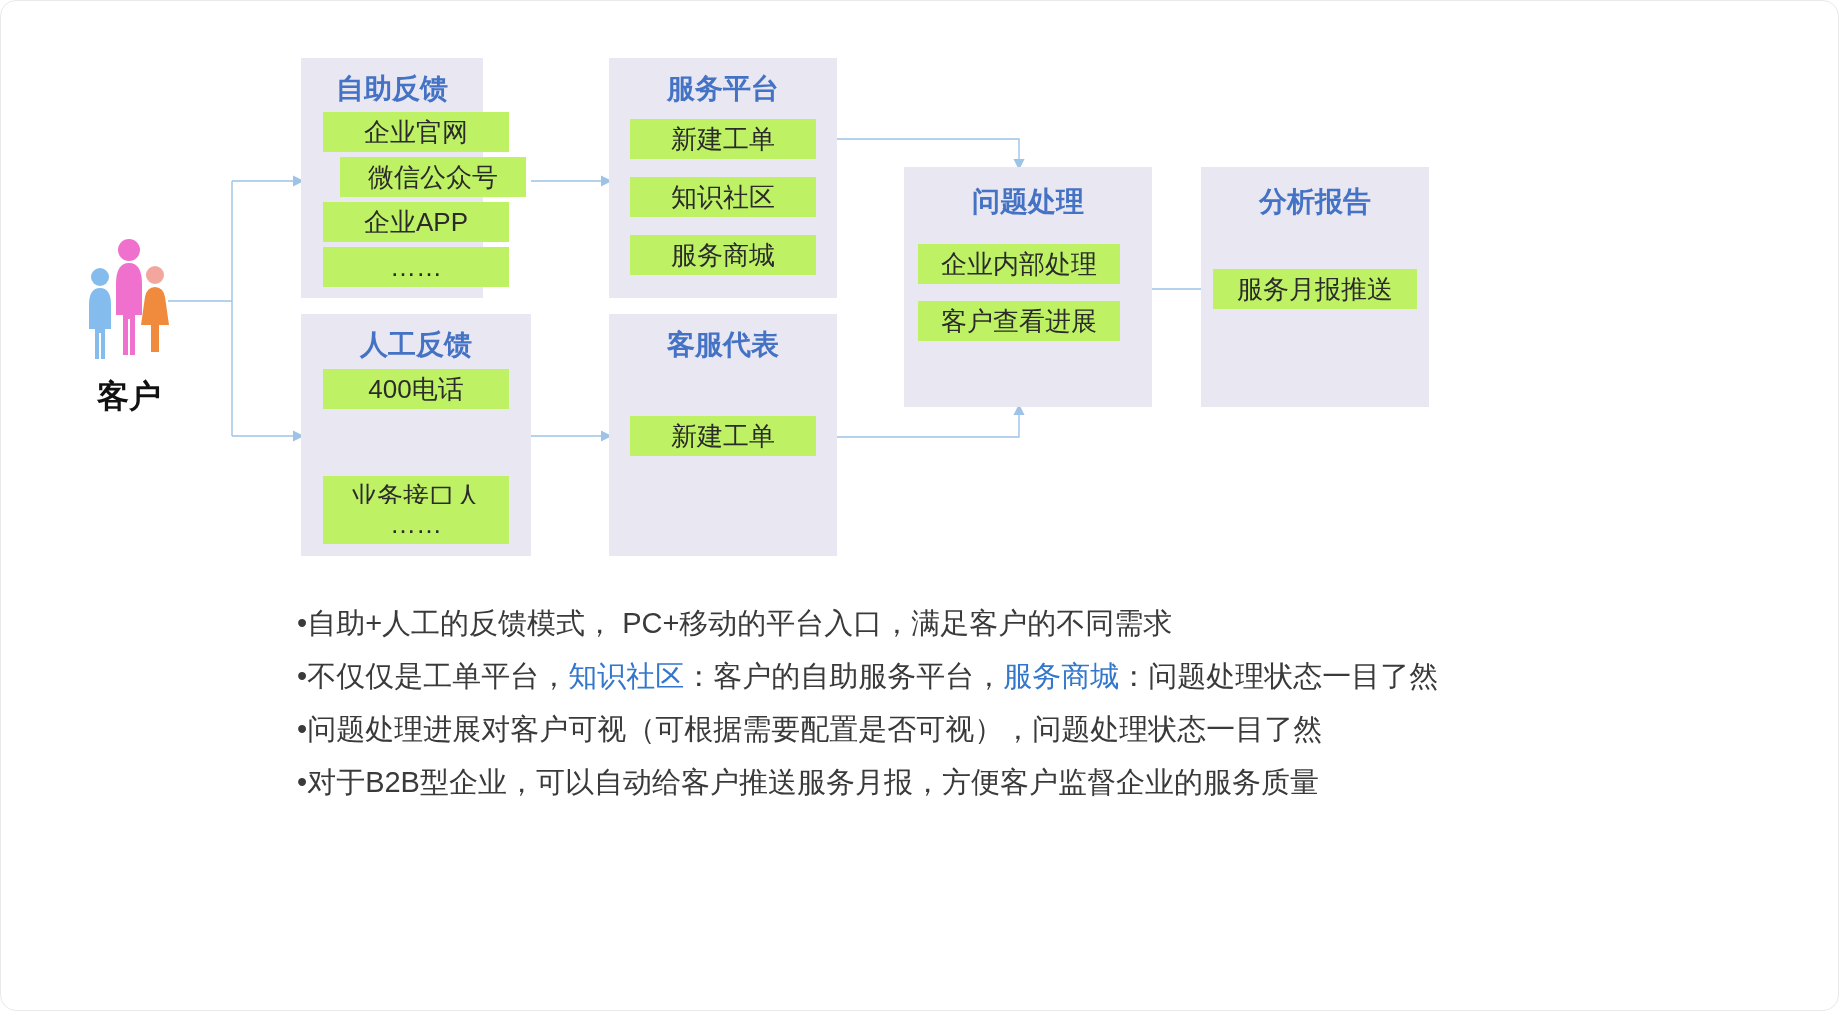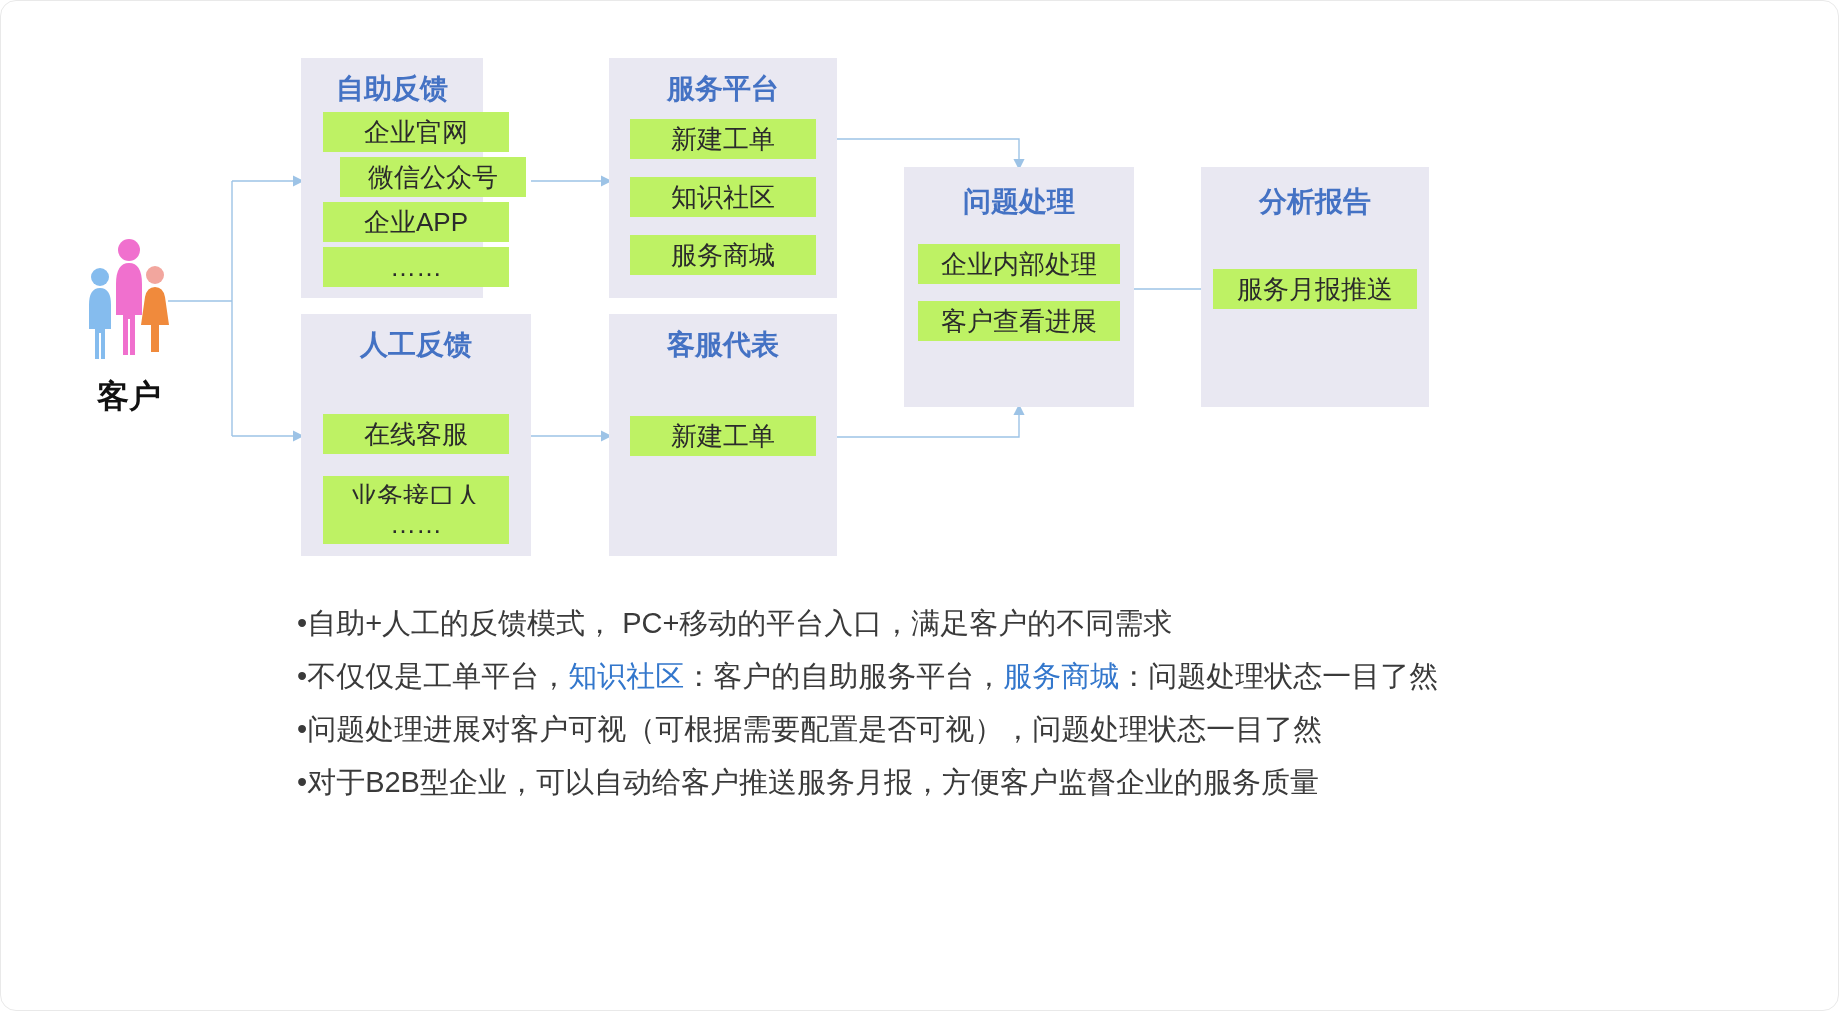--- a/index.html
+++ b/index.html
@@ -113,31 +113,31 @@
 
   <div class="group" style="left:608px; top:57px; width:228px; height:240px;">
     <div class="group-title" style="top:14px;">服务平台</div>
     <div class="item" style="left:21px; top:61px; width:186px; height:40px;">新建工单</div>
     <div class="item" style="left:21px; top:119px; width:186px; height:40px;">知识社区</div>
     <div class="item" style="left:21px; top:177px; width:186px; height:40px;">服务商城</div>
   </div>
 
   <div class="group" style="left:300px; top:313px; width:230px; height:242px;">
     <div class="group-title" style="top:14px;">人工反馈</div>
-    <div class="item" style="left:22px; top:100px; width:186px; height:40px;">在线客服</div>
+    <div class="item" style="left:22px; top:55px; width:186px; height:40px;">400电话</div>
     <div class="item" style="left:22px; top:162px; width:186px; height:40px;">业务接口人</div>
     <div class="item" style="left:22px; top:190px; width:186px; height:40px;">……</div>
   </div>
 
   <div class="group" style="left:608px; top:313px; width:228px; height:242px;">
     <div class="group-title" style="top:14px;">客服代表</div>
     <div class="item" style="left:21px; top:102px; width:186px; height:40px;">新建工单</div>
   </div>
 
-  <div class="group" style="left:903px; top:166px; width:230px; height:240px;">
+  <div class="group" style="left:903px; top:166px; width:248px; height:240px;">
     <div class="group-title" style="top:18px;">问题处理</div>
     <div class="item" style="left:14px; top:77px; width:202px; height:40px;">企业内部处理</div>
     <div class="item" style="left:14px; top:134px; width:202px; height:40px;">客户查看进展</div>
   </div>
 
   <div class="group" style="left:1200px; top:166px; width:228px; height:240px;">
     <div class="group-title" style="top:18px;">分析报告</div>
     <div class="item" style="left:12px; top:102px; width:204px; height:40px;">服务月报推送</div>
   </div>
 

